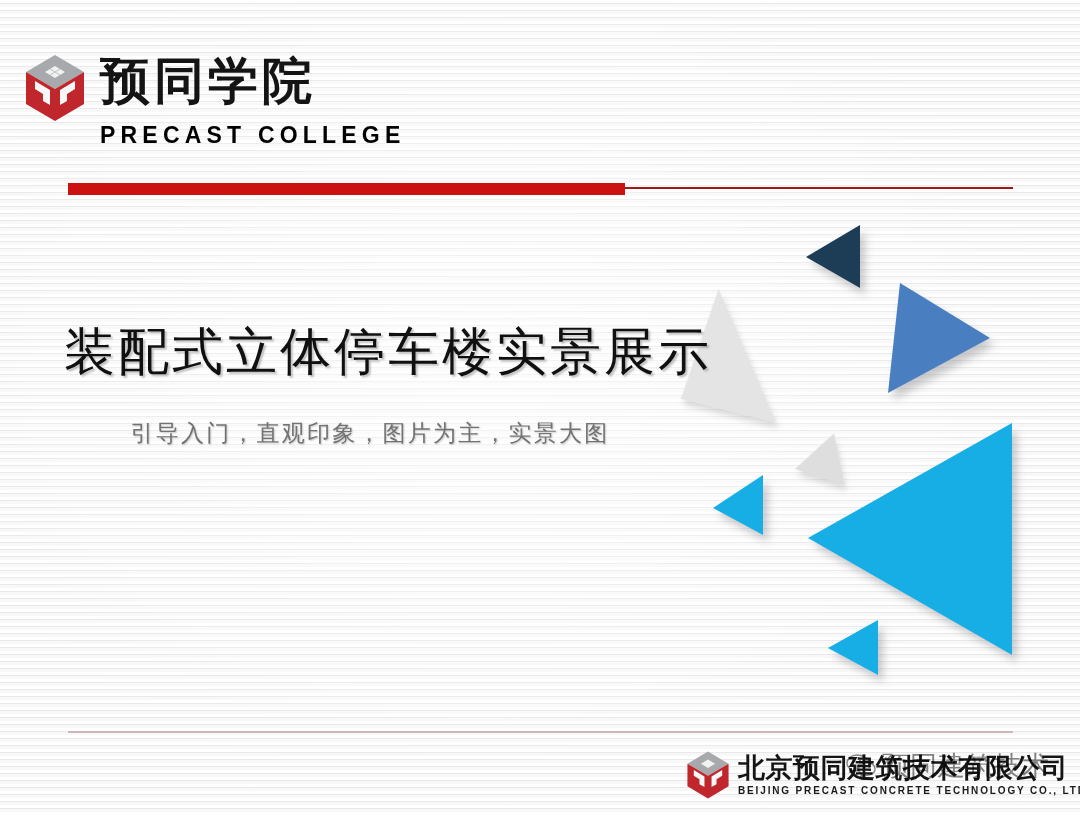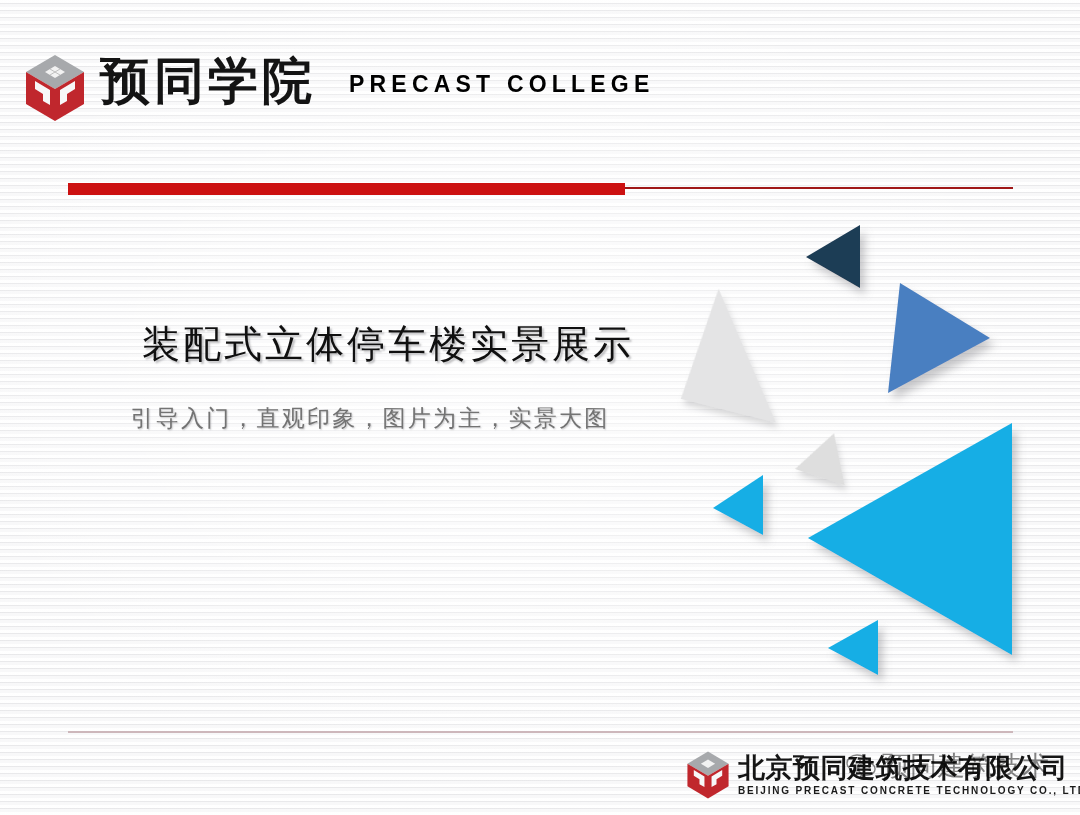--- a/index.html
+++ b/index.html
@@ -55,24 +55,23 @@
     z-index: 6;
   }
   .logo-mark {
     width: 62px;
     height: 70px;
     flex: 0 0 auto;
   }
   .logo-wordmark {
     margin-left: 14px;
     display: flex;
-    flex-direction: row;
+    flex-direction: column;
     justify-content: flex-end;
     padding-top: 3px;
-    gap: 33px;
   }
   .logo-cn {
     font-family: "Liberation Sans", sans-serif;
     font-size: 50px;
     font-weight: bold;
     letter-spacing: 4px;
     line-height: 1.02;
     color: #141414;
     white-space: nowrap;
   }
@@ -124,21 +123,21 @@
   
   .title-block {
     position: absolute;
     left: 0;
     top: 322px;
     width: 740px;
     z-index: 7;
   }
   .slide-title {
     font-family: "Liberation Serif", serif;
-    font-size: 38px;
+    font-size: 51px;
     letter-spacing: 3px;
     color: #101010;
     text-align: center;
     line-height: 1.18;
     white-space: nowrap;
     text-shadow: 2px 2px 2px rgba(120,120,125,0.45);
     padding-left: 36px;
   }
   .slide-subtitle {
     margin-top: 36px;

